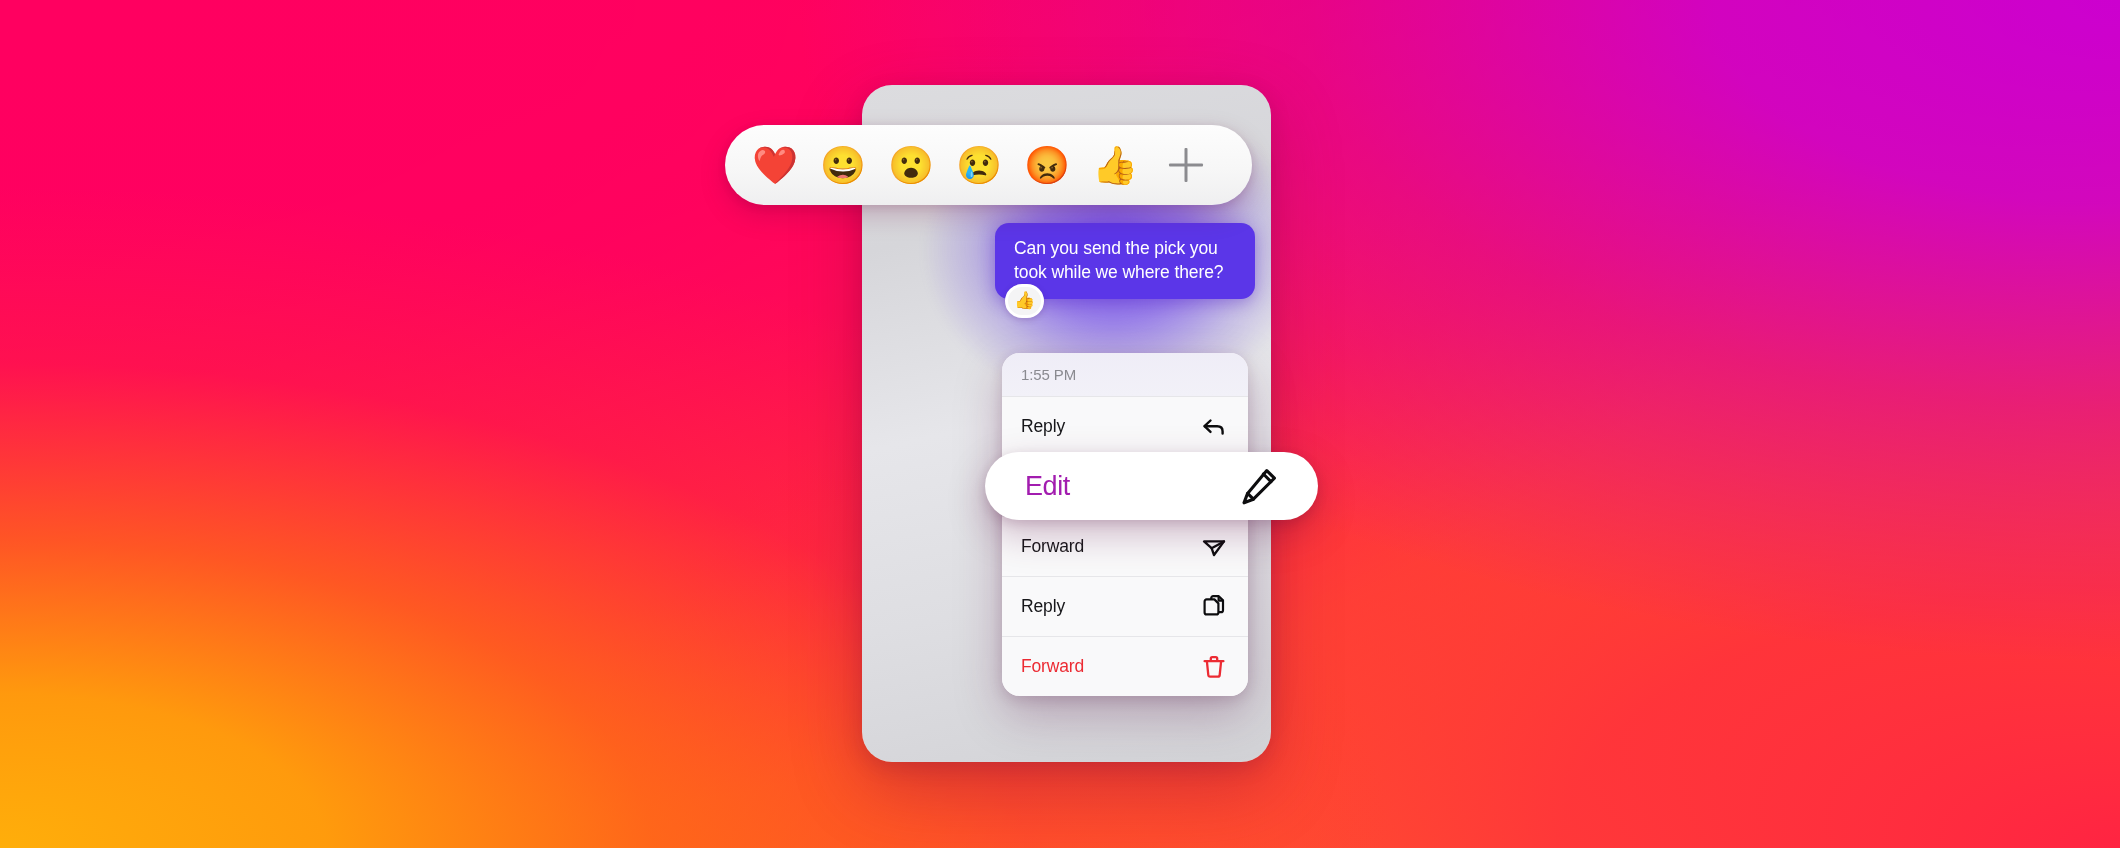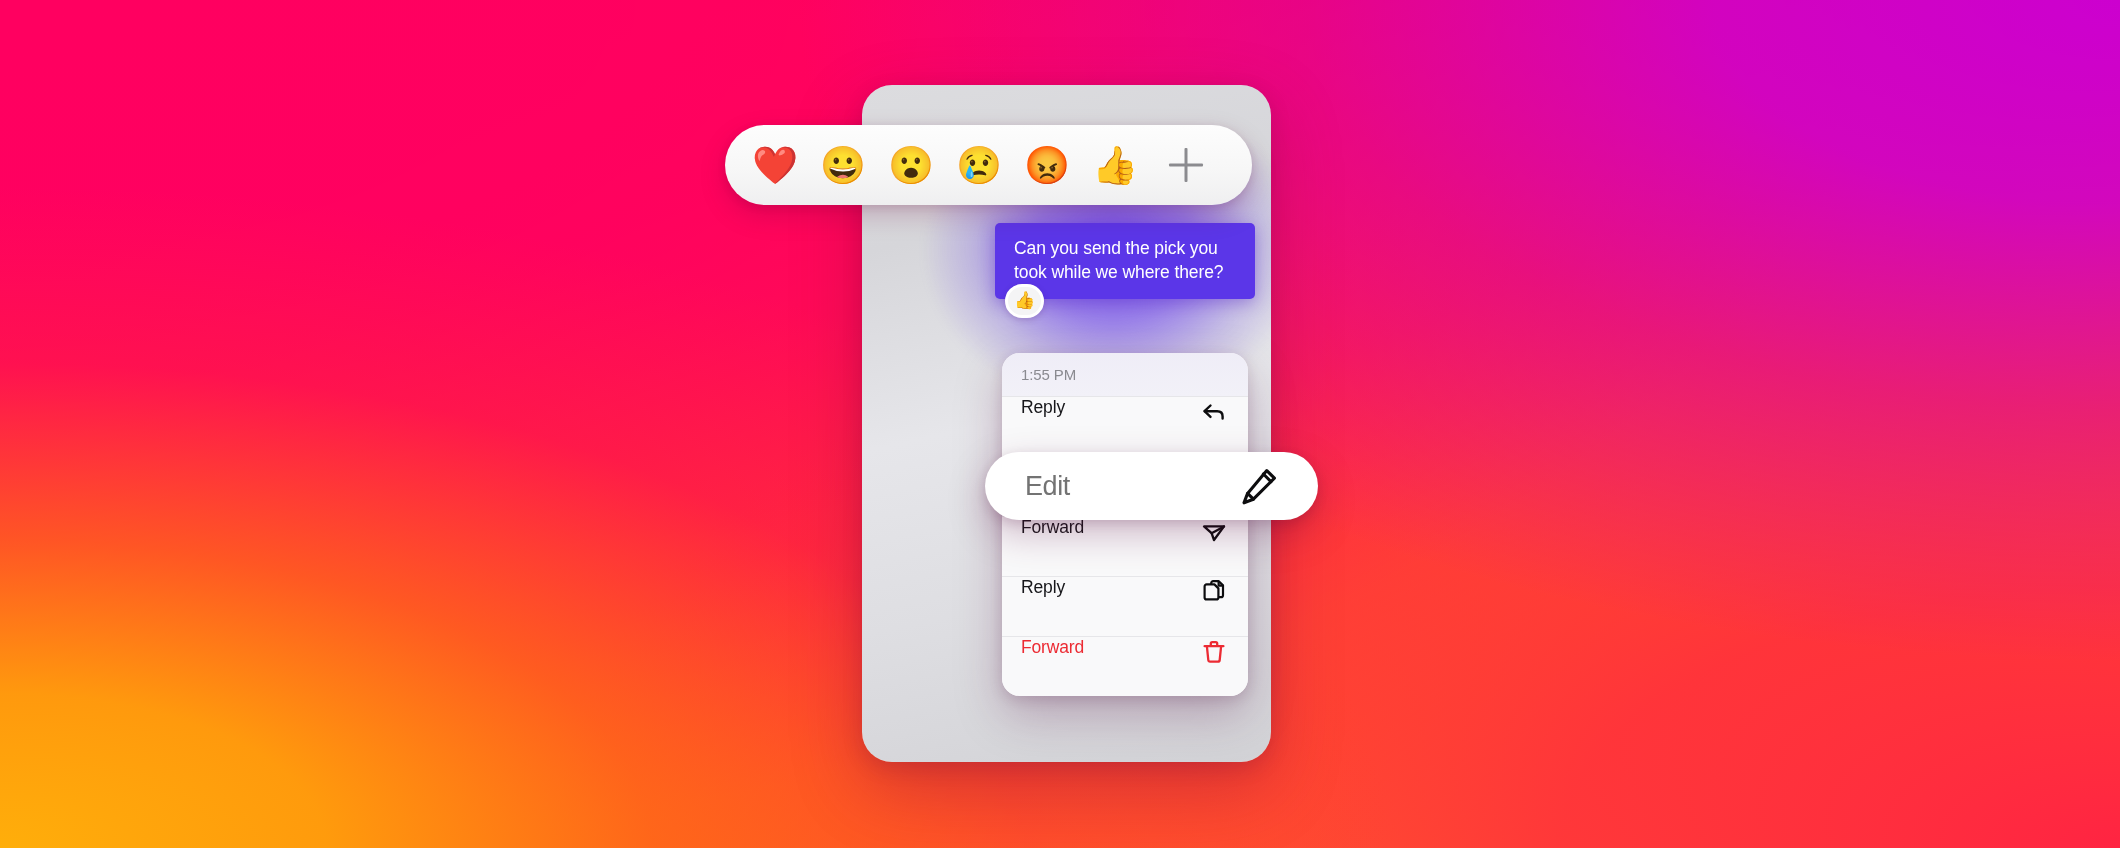--- a/index.html
+++ b/index.html
@@ -112,21 +112,21 @@
     top:138px;
     display:flex;
     justify-content:flex-end;
     padding-right:16px;
     z-index:10;
   }
   #message-bubble {
     max-width:260px;
     background:#5b36e8;
     color:#ffffff;
-    border-radius:5px;
+    border-radius:14px;
     padding:14px 19px 15px 19px;
     font-size:17.5px;
     line-height:1.35;
     letter-spacing:-0.1px;
     position:relative;
     box-shadow:0 4px 16px rgba(70,20,190,0.34);
   }
   #reaction-badge {
     position:absolute;
     left:10px;
@@ -162,20 +162,21 @@
     align-items:center;
     padding:8px 19px;
     font-size:15px;
     color:#8a8a90;
     background:linear-gradient(180deg,#efedf7 0%,#f2f1f8 100%);
     letter-spacing:-0.1px;
   }
   .menu-row {
     height:60px;
     display:flex;
+    align-items:center;
     justify-content:space-between;
     padding:0 19px;
     font-size:17.5px;
     color:#17171a;
     background:#f9f9fa;
     border-top:1px solid #e6e6e9;
     cursor:pointer;
     letter-spacing:-0.15px;
   }
   .menu-row.destructive { color:#ec2b33; }
@@ -195,21 +196,21 @@
     display:flex;
     align-items:center;
     justify-content:space-between;
     padding:0 36px 0 40px;
     box-shadow:0 14px 38px rgba(90,0,60,0.26), 0 4px 12px rgba(60,0,40,0.14);
     z-index:60;
     cursor:pointer;
   }
   #edit-pill-label {
     font-size:27px;
-    color:#737373;
+    color:#a21caf;
     letter-spacing:-0.4px;
   }
   #edit-pill-icon { width:46px; height:46px; display:flex; align-items:center; justify-content:center; }
 </style>
 </head>
 <body>
 
 <div id="backdrop"></div>
 
 <div id="phone">

